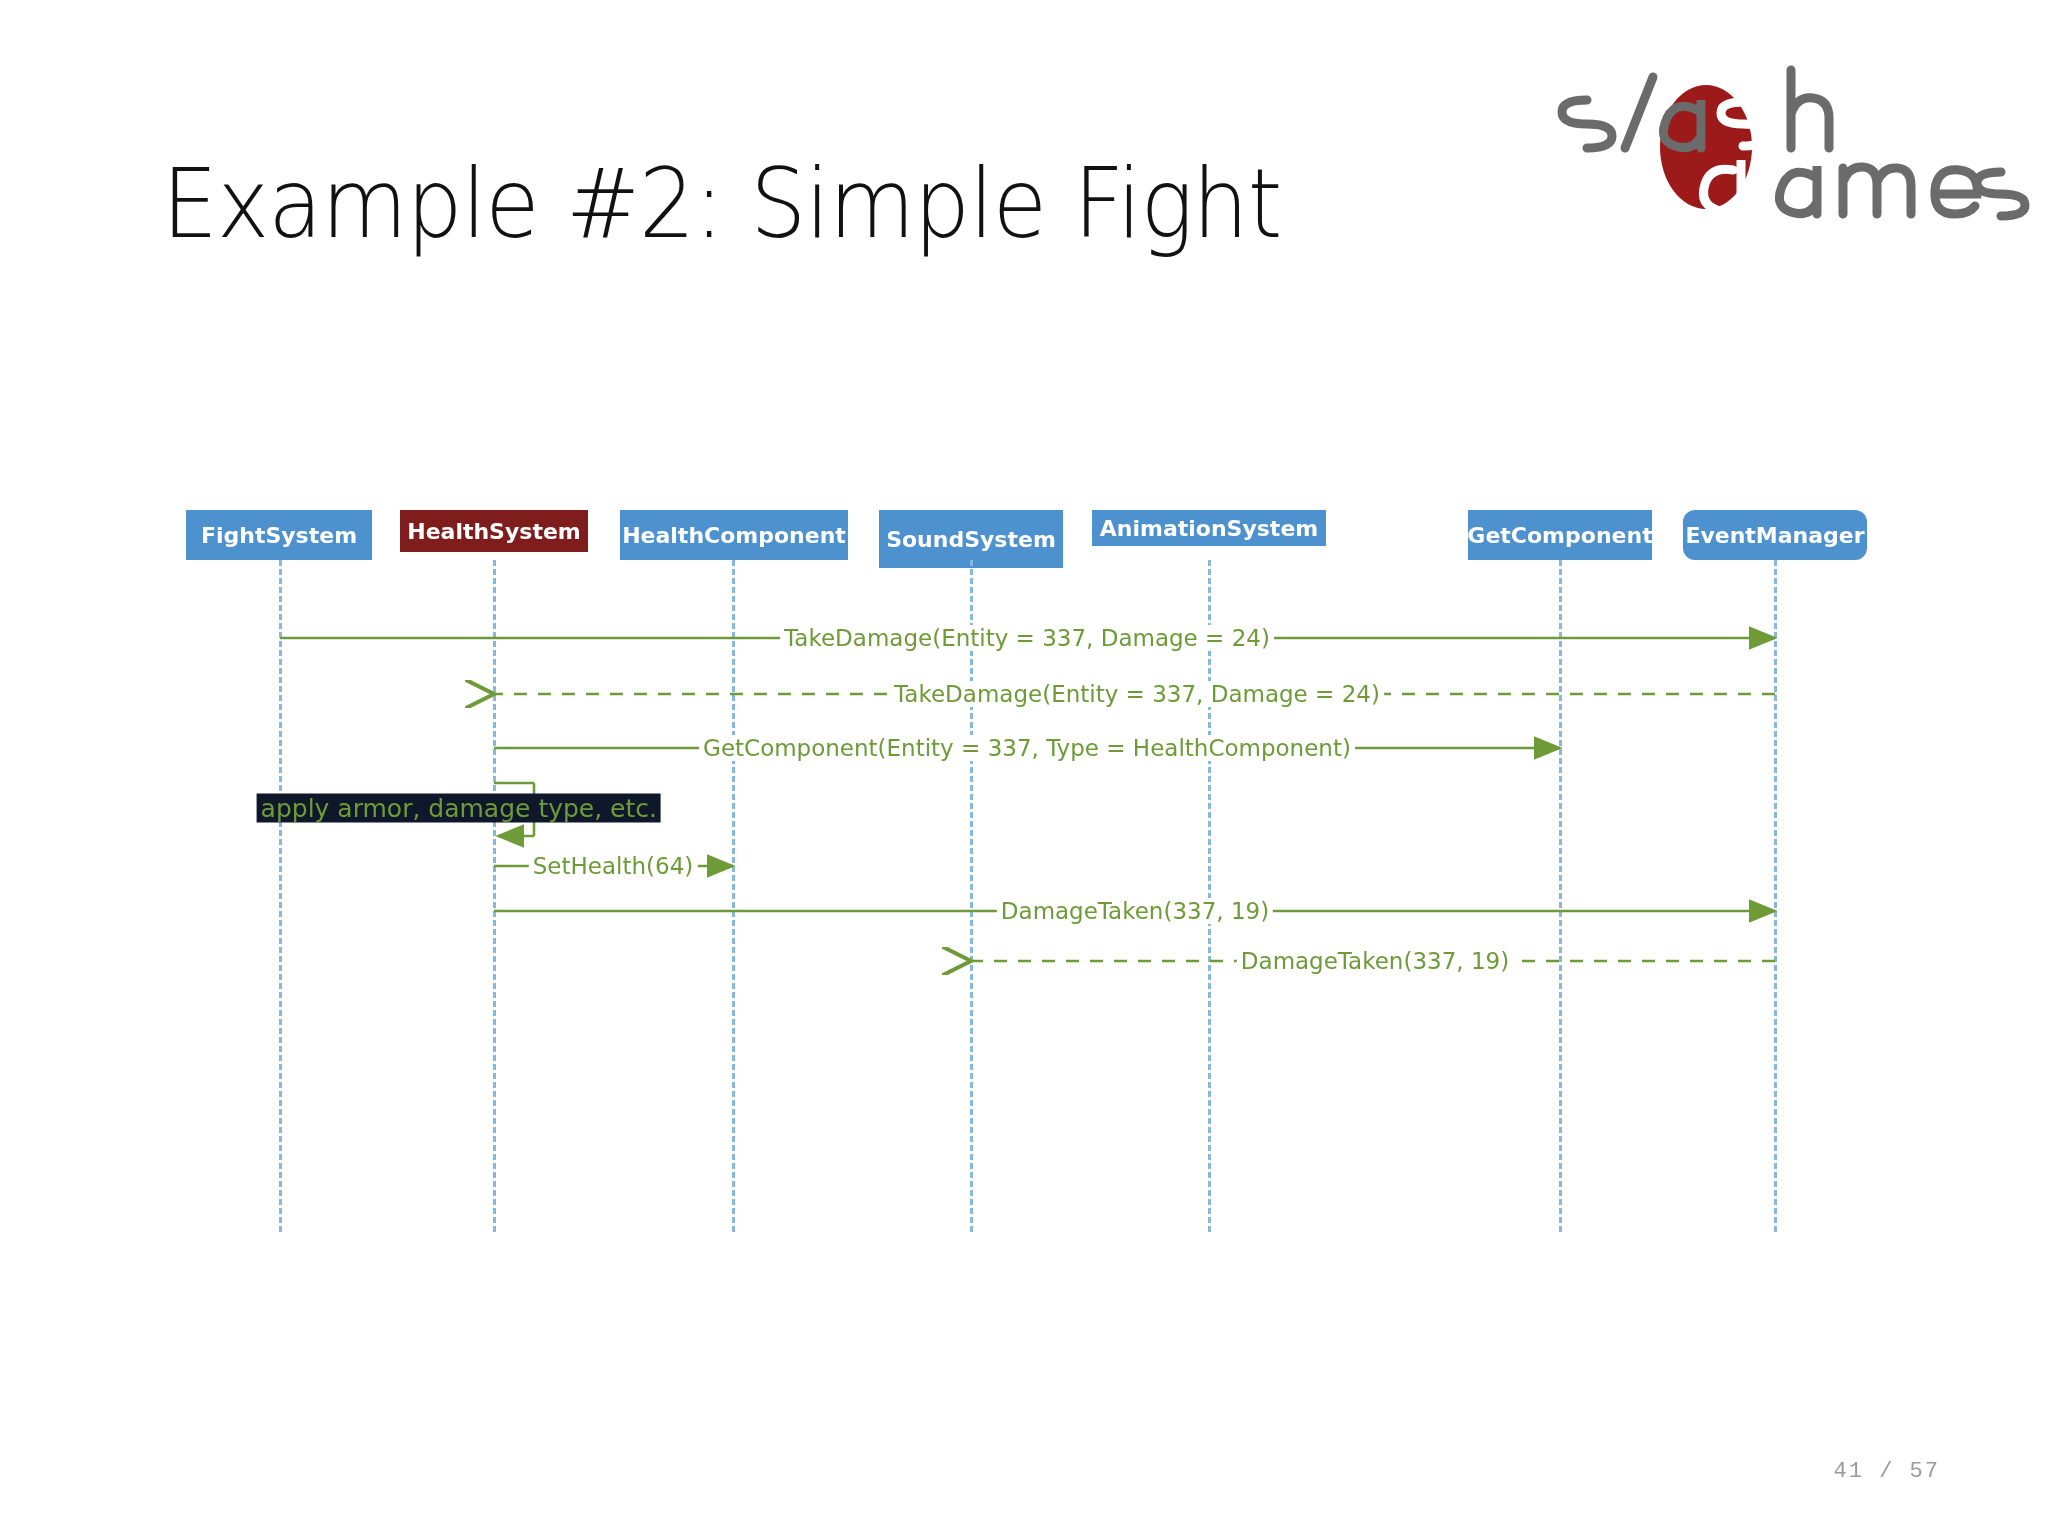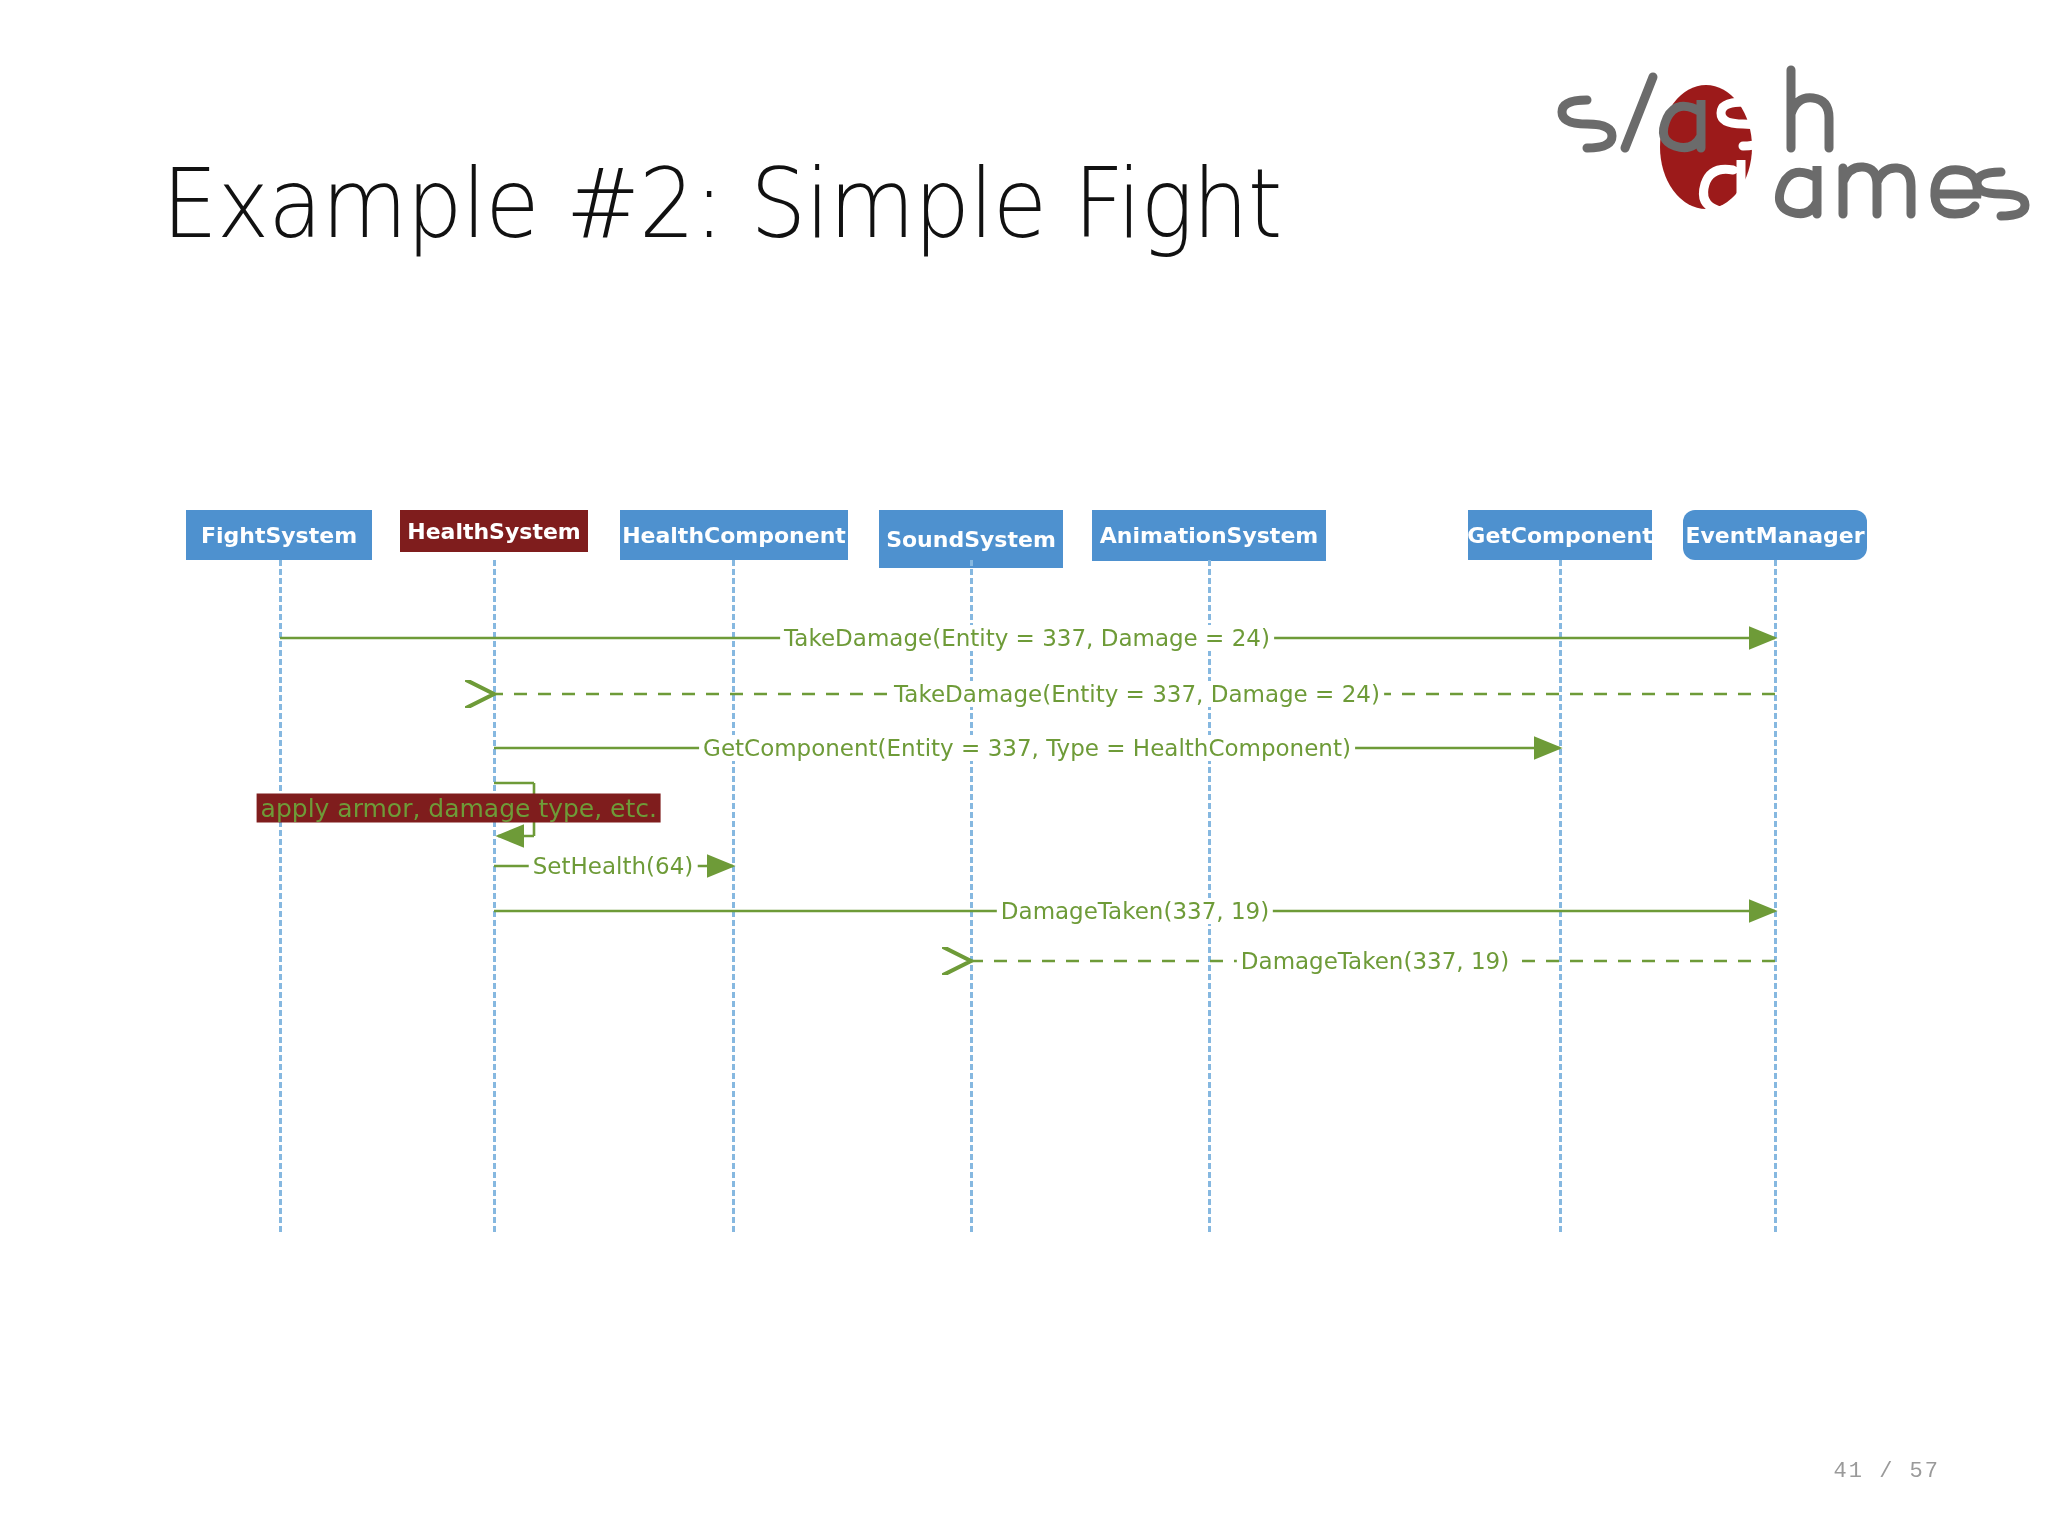--- a/index.html
+++ b/index.html
@@ -67,21 +67,21 @@
     padding:0 4px;
     white-space:nowrap;
     transform:translate(-50%,-50%);
     z-index:5;
   }
   .note-label{
     position:absolute;
     font-family:"DejaVu Sans", sans-serif;
     font-size:25px;
     color:#6E9B38;
-    background:#7f1d1d;
+    background:#0f172a;
     padding:0 4px;
     white-space:nowrap;
     transform:translate(-100%,-50%);
     z-index:5;
   }
   svg.arrows{position:absolute;left:0;top:0;width:2048px;height:1536px;pointer-events:none;}
 </style>
 </head>
 <body>
 
@@ -128,21 +128,21 @@
   <div id="sequence-diagram">
     <div id="lifelines">
         <div class="lifeline-box" style="left: 186px; top: 510px; width: 186px; height: 50px; background: rgb(78, 145, 207); color: rgb(255, 255, 255);">FightSystem</div>
         <div class="lifeline-line" style="left: 279px; top: 560px; height: 672px; border-left-color: rgb(134, 184, 224);"></div>
         <div class="lifeline-box" style="left: 400px; top: 510px; width: 188px; height: 42px; background: #7f1d1d; color: rgb(255, 255, 255); text-align: center;">HealthSystem</div>
         <div class="lifeline-line" style="left: 493px; top: 560px; height: 672px; border-left-color: rgb(134, 184, 224);"></div>
         <div class="lifeline-box" style="left: 620px; top: 510px; width: 228px; height: 50px; background: rgb(78, 145, 207); color: rgb(255, 255, 255);">HealthComponent</div>
         <div class="lifeline-line" style="left: 732px; top: 560px; height: 672px; border-left-color: rgb(134, 184, 224);"></div>
         <div class="lifeline-box" style="left: 879px; top: 510px; width: 184px; height: 58px; background: rgb(78, 145, 207); color: rgb(255, 255, 255);">SoundSystem</div>
         <div class="lifeline-line" style="left: 970px; top: 560px; height: 672px; border-left-color: rgb(134, 184, 224);"></div>
-        <div class="lifeline-box" style="left: 1092px; top: 510px; width: 234px; height: 51px; background: rgb(78, 145, 207); color: rgb(255, 255, 255);">AnimationSystem</div>
+        <div class="lifeline-box" style="left: 1092px; top: 510px; width: 234px; height: 36px; background: rgb(78, 145, 207); color: rgb(255, 255, 255);">AnimationSystem</div>
         <div class="lifeline-line" style="left: 1208px; top: 560px; height: 672px; border-left-color: rgb(134, 184, 224);"></div>
         <div class="lifeline-box" style="left: 1468px; top: 510px; width: 184px; height: 50px; background: rgb(78, 145, 207); color: rgb(255, 255, 255);">GetComponent</div>
         <div class="lifeline-line" style="left: 1559px; top: 560px; height: 672px; border-left-color: rgb(134, 184, 224);"></div>
         <div class="lifeline-box" style="left: 1683px; top: 510px; width: 184px; height: 50px; background: rgb(78, 145, 207); color: rgb(255, 255, 255); border-radius: 12px;">EventManager</div>
         <div class="lifeline-line" style="left: 1774px; top: 560px; height: 672px; border-left-color: rgb(134, 184, 224);"></div>
       </div>
     <svg class="arrows" id="arrow-layer">
       <defs>
         <marker id="arrow-right" markerWidth="11" markerHeight="9" refX="10" refY="4.5" orient="auto">
           <path d="M0,0 L11,4.5 L0,9 z" fill="#6E9B38"></path>

